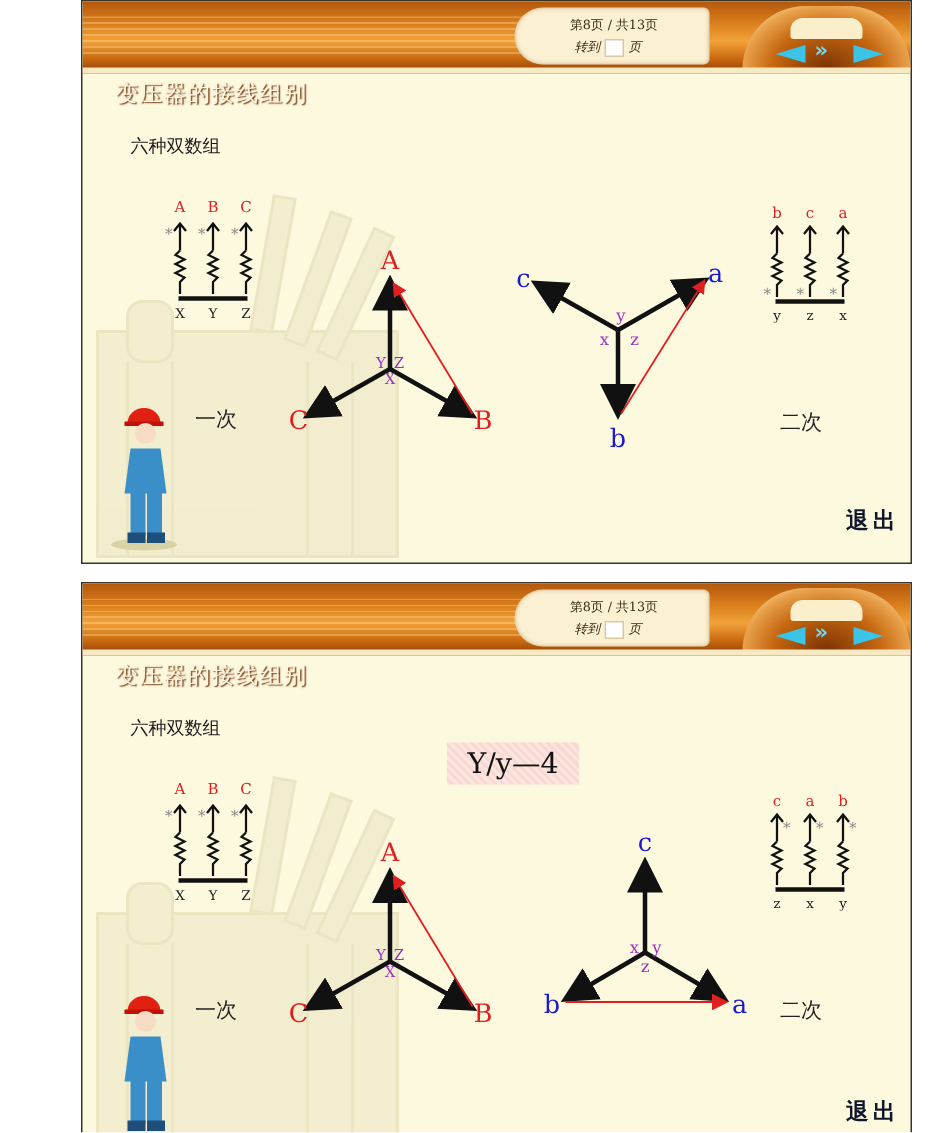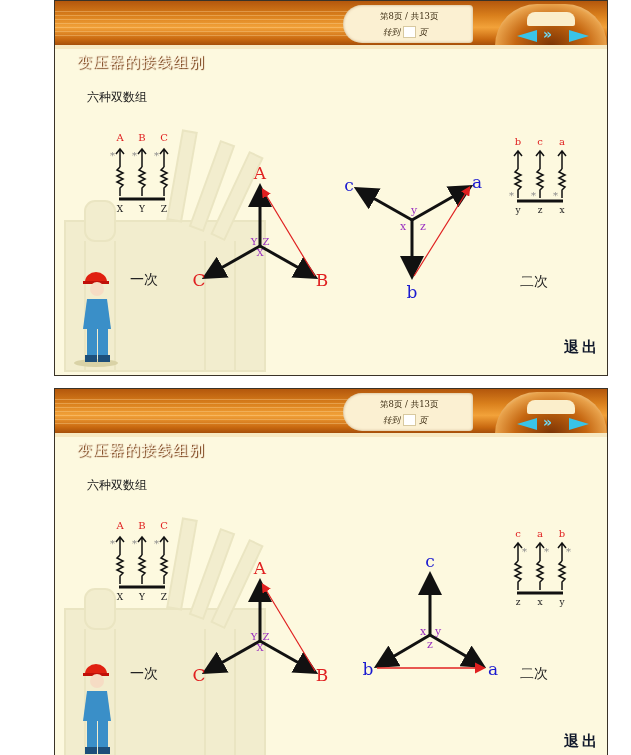--- a/index.html
+++ b/index.html
@@ -262,20 +262,21 @@
     </div>
     <div class="nav-dome">
       <div class="arch"></div>
       <div class="nav-btn nav-prev"></div>
       <div class="nav-btn nav-fast">»</div>
       <div class="nav-btn nav-next"></div>
     </div>
   </div>
 
   <div class="section-label">六种双数组</div>
+  <div class="formula">Y/y—4</div>
 
   <svg style="position:absolute;left:50px;top:128px" width="80" height="88">
     <g font-size="10" fill="#e02020" text-anchor="middle">
       <text x="15" y="12">A</text>
       <text x="37" y="12">B</text>
       <text x="59" y="12">C</text>
     </g>
     <g stroke="#111" stroke-width="1.5" fill="none">
       <path d="M15 38 v-17 M11 25 l4 -5 l4 5"></path>
         <path d="M37 38 v-17 M33 25 l4 -5 l4 5"></path>

